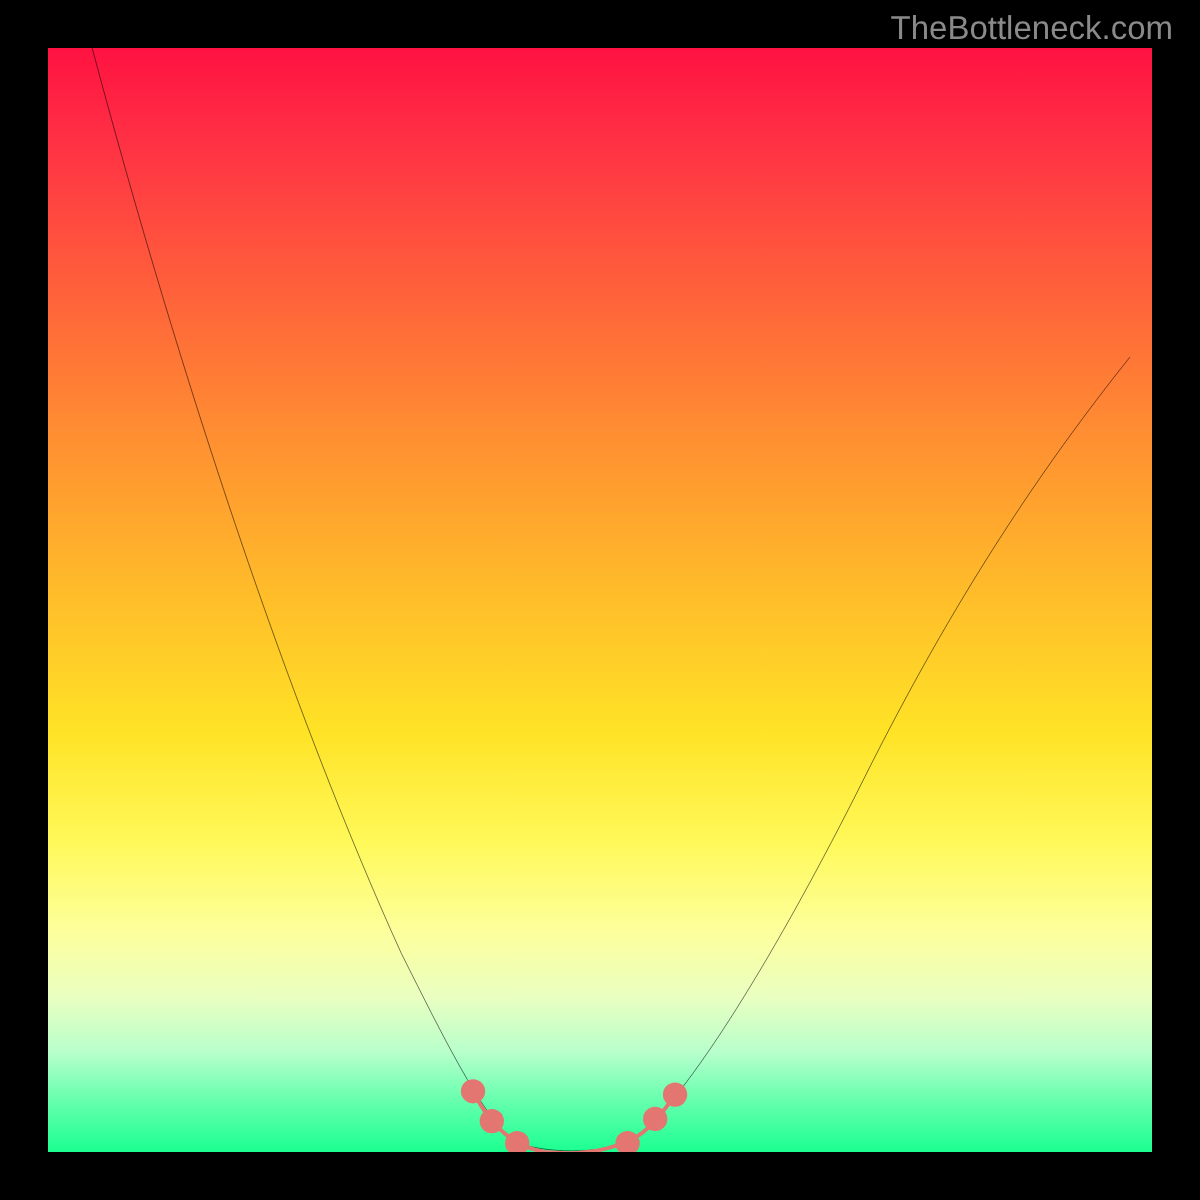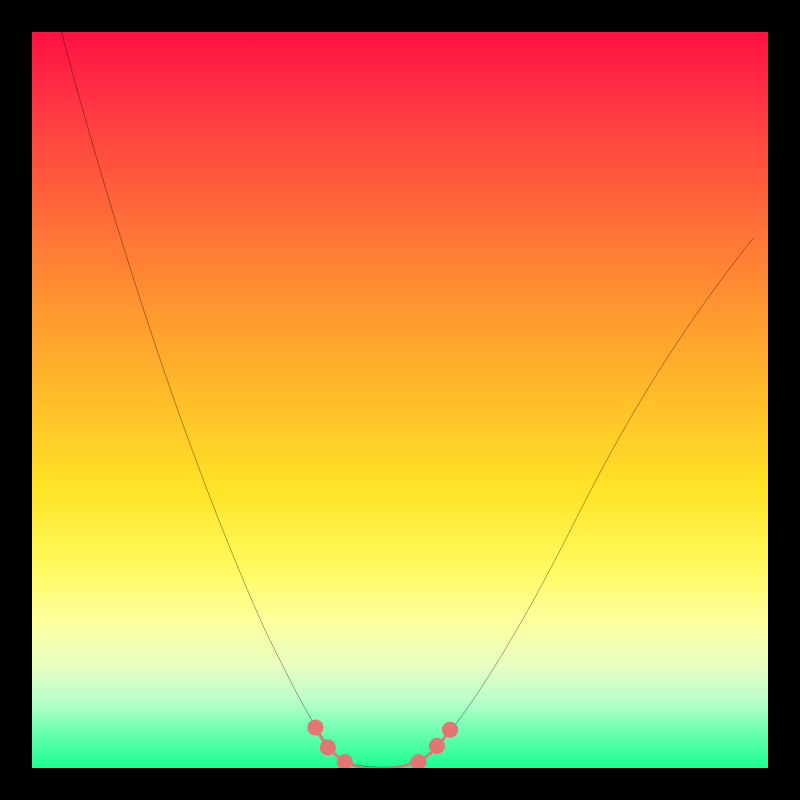--- a/index.html
+++ b/index.html
@@ -56,20 +56,21 @@
     left: 0;
     width: 736px;
     height: 736px;
   }
 </style>
 </head>
 <body>
 
 <div class="frame">
 
+  <div class="watermark">TheBottleneck.com</div>
 
   <div class="plot-area">
 
     <svg class="curve" viewBox="0 0 100 100" preserveAspectRatio="none">
 
       <path d="M 4 0
                C 12 30, 22 60, 32 82
                C 36 90, 39 96, 42 99
                C 45 100.2, 50 100.2, 53 99
                C 58 95, 66 82, 74 66

